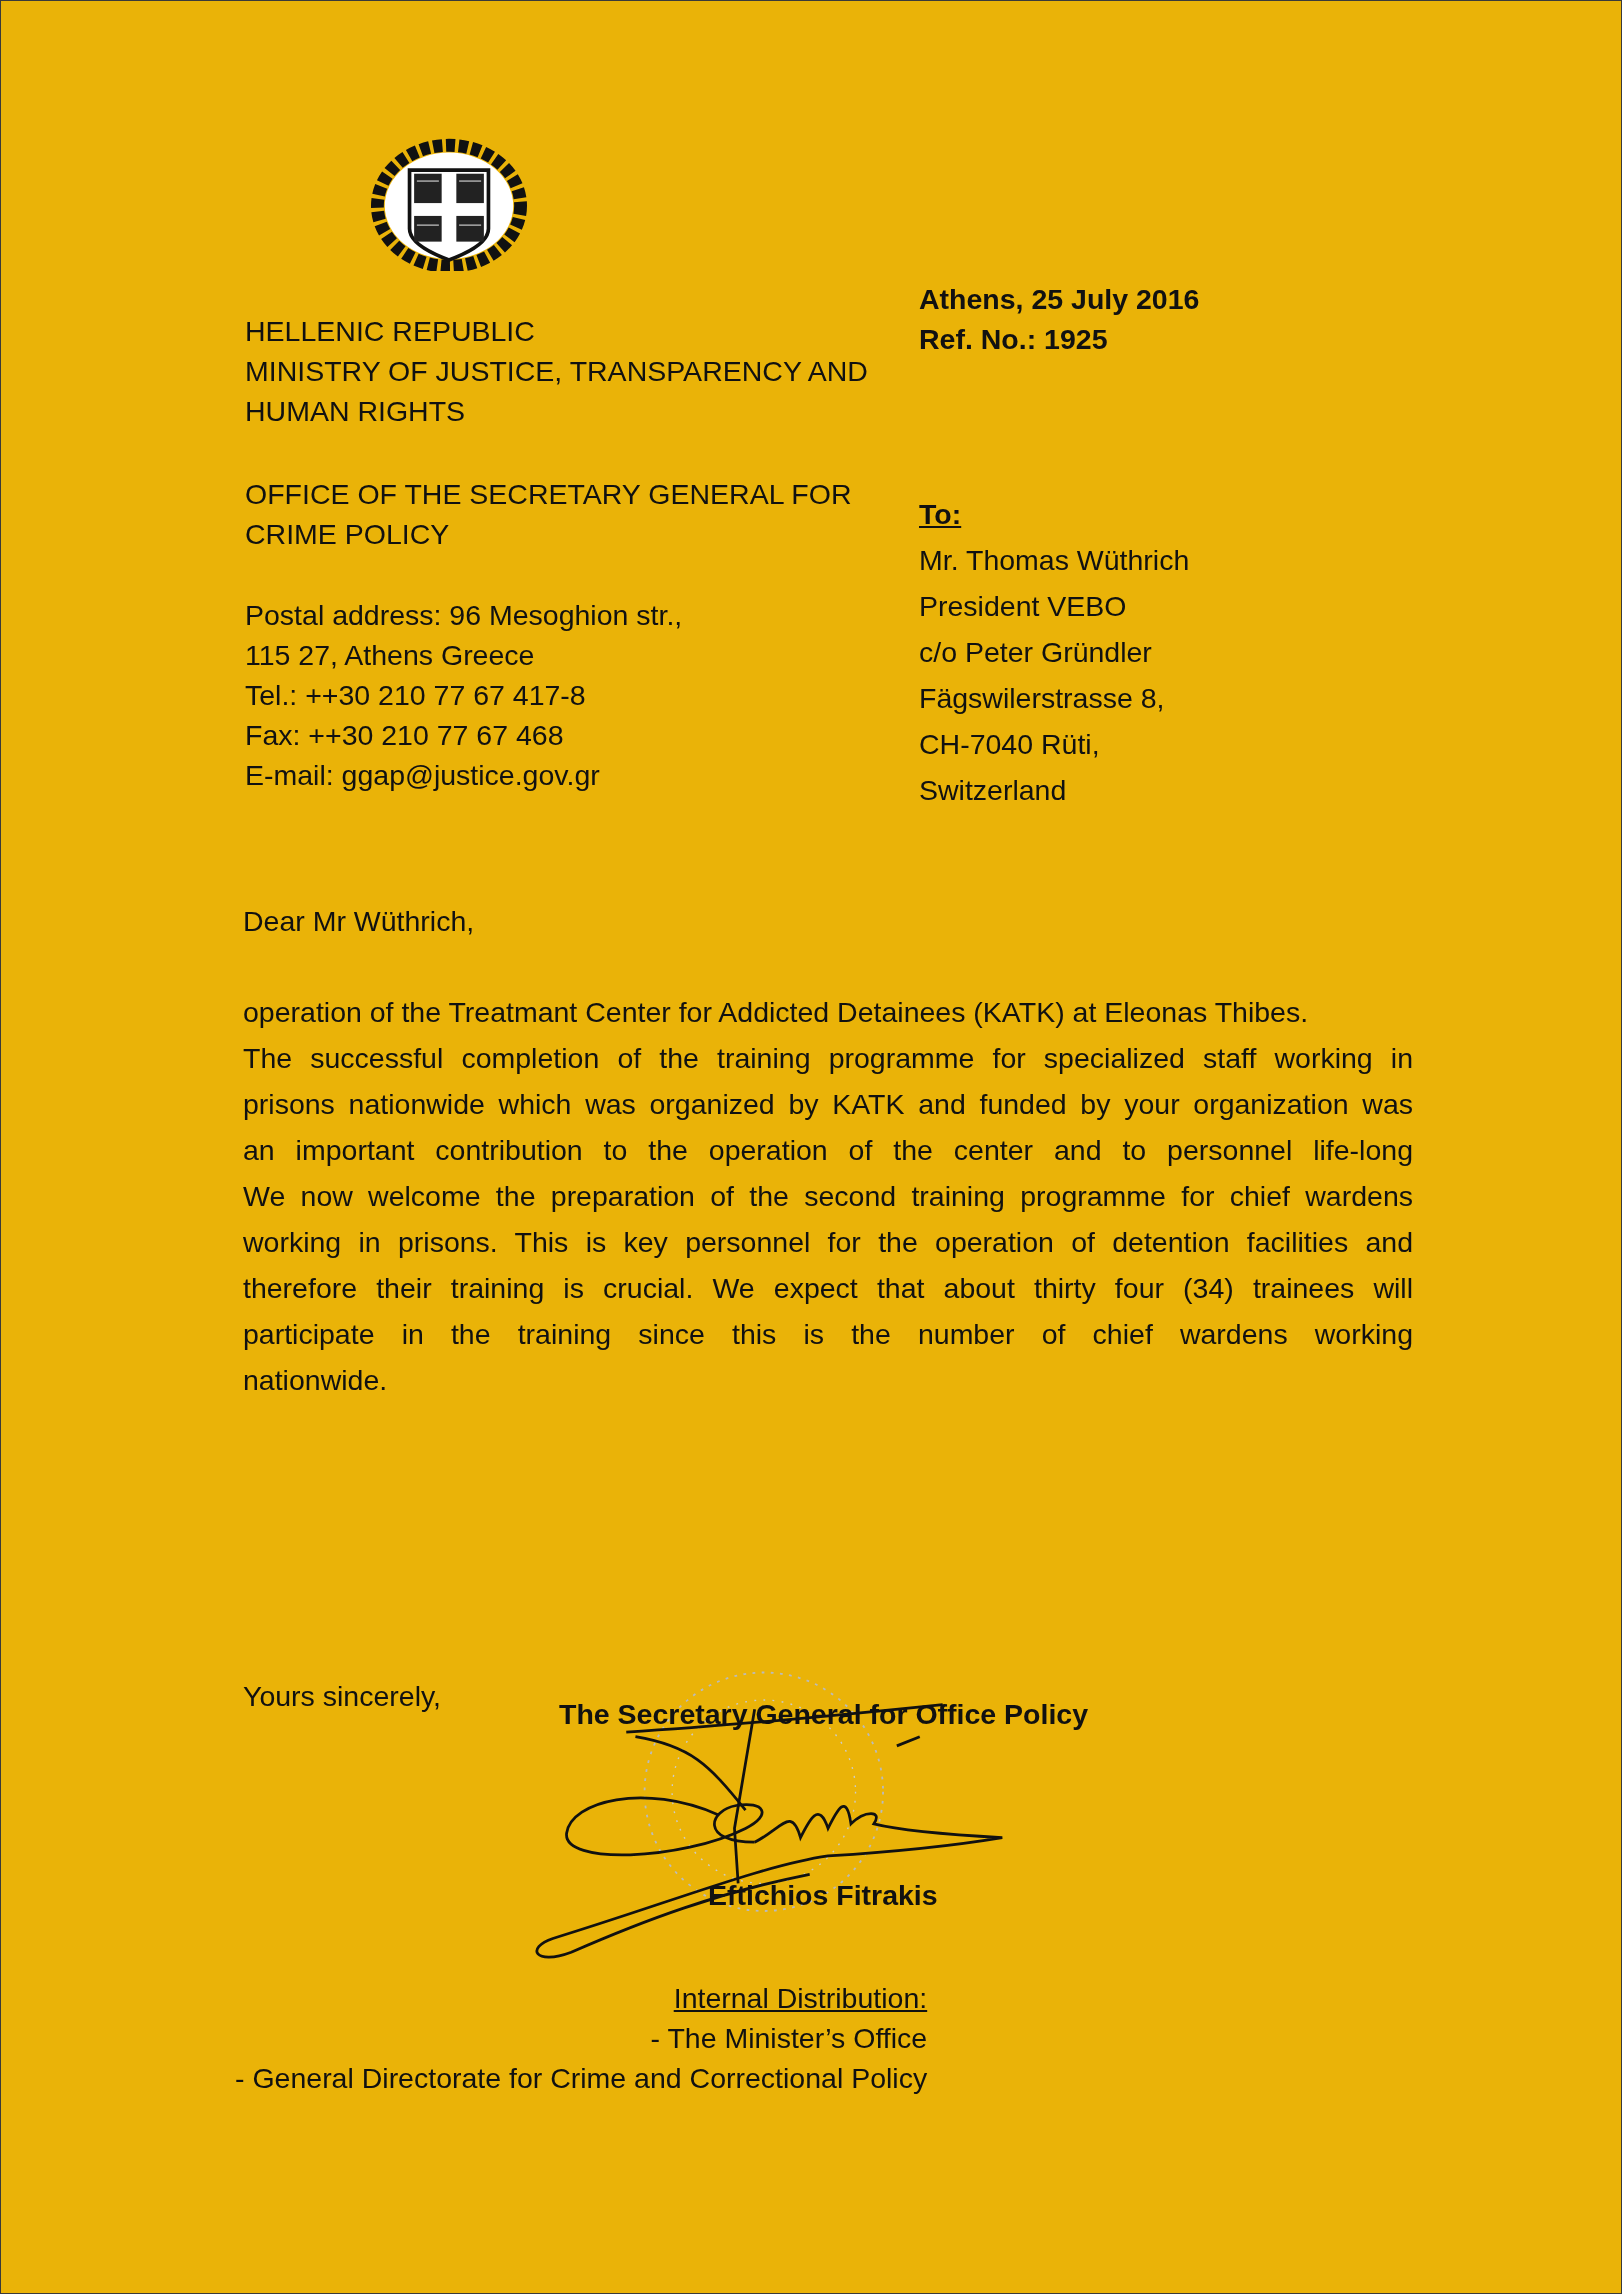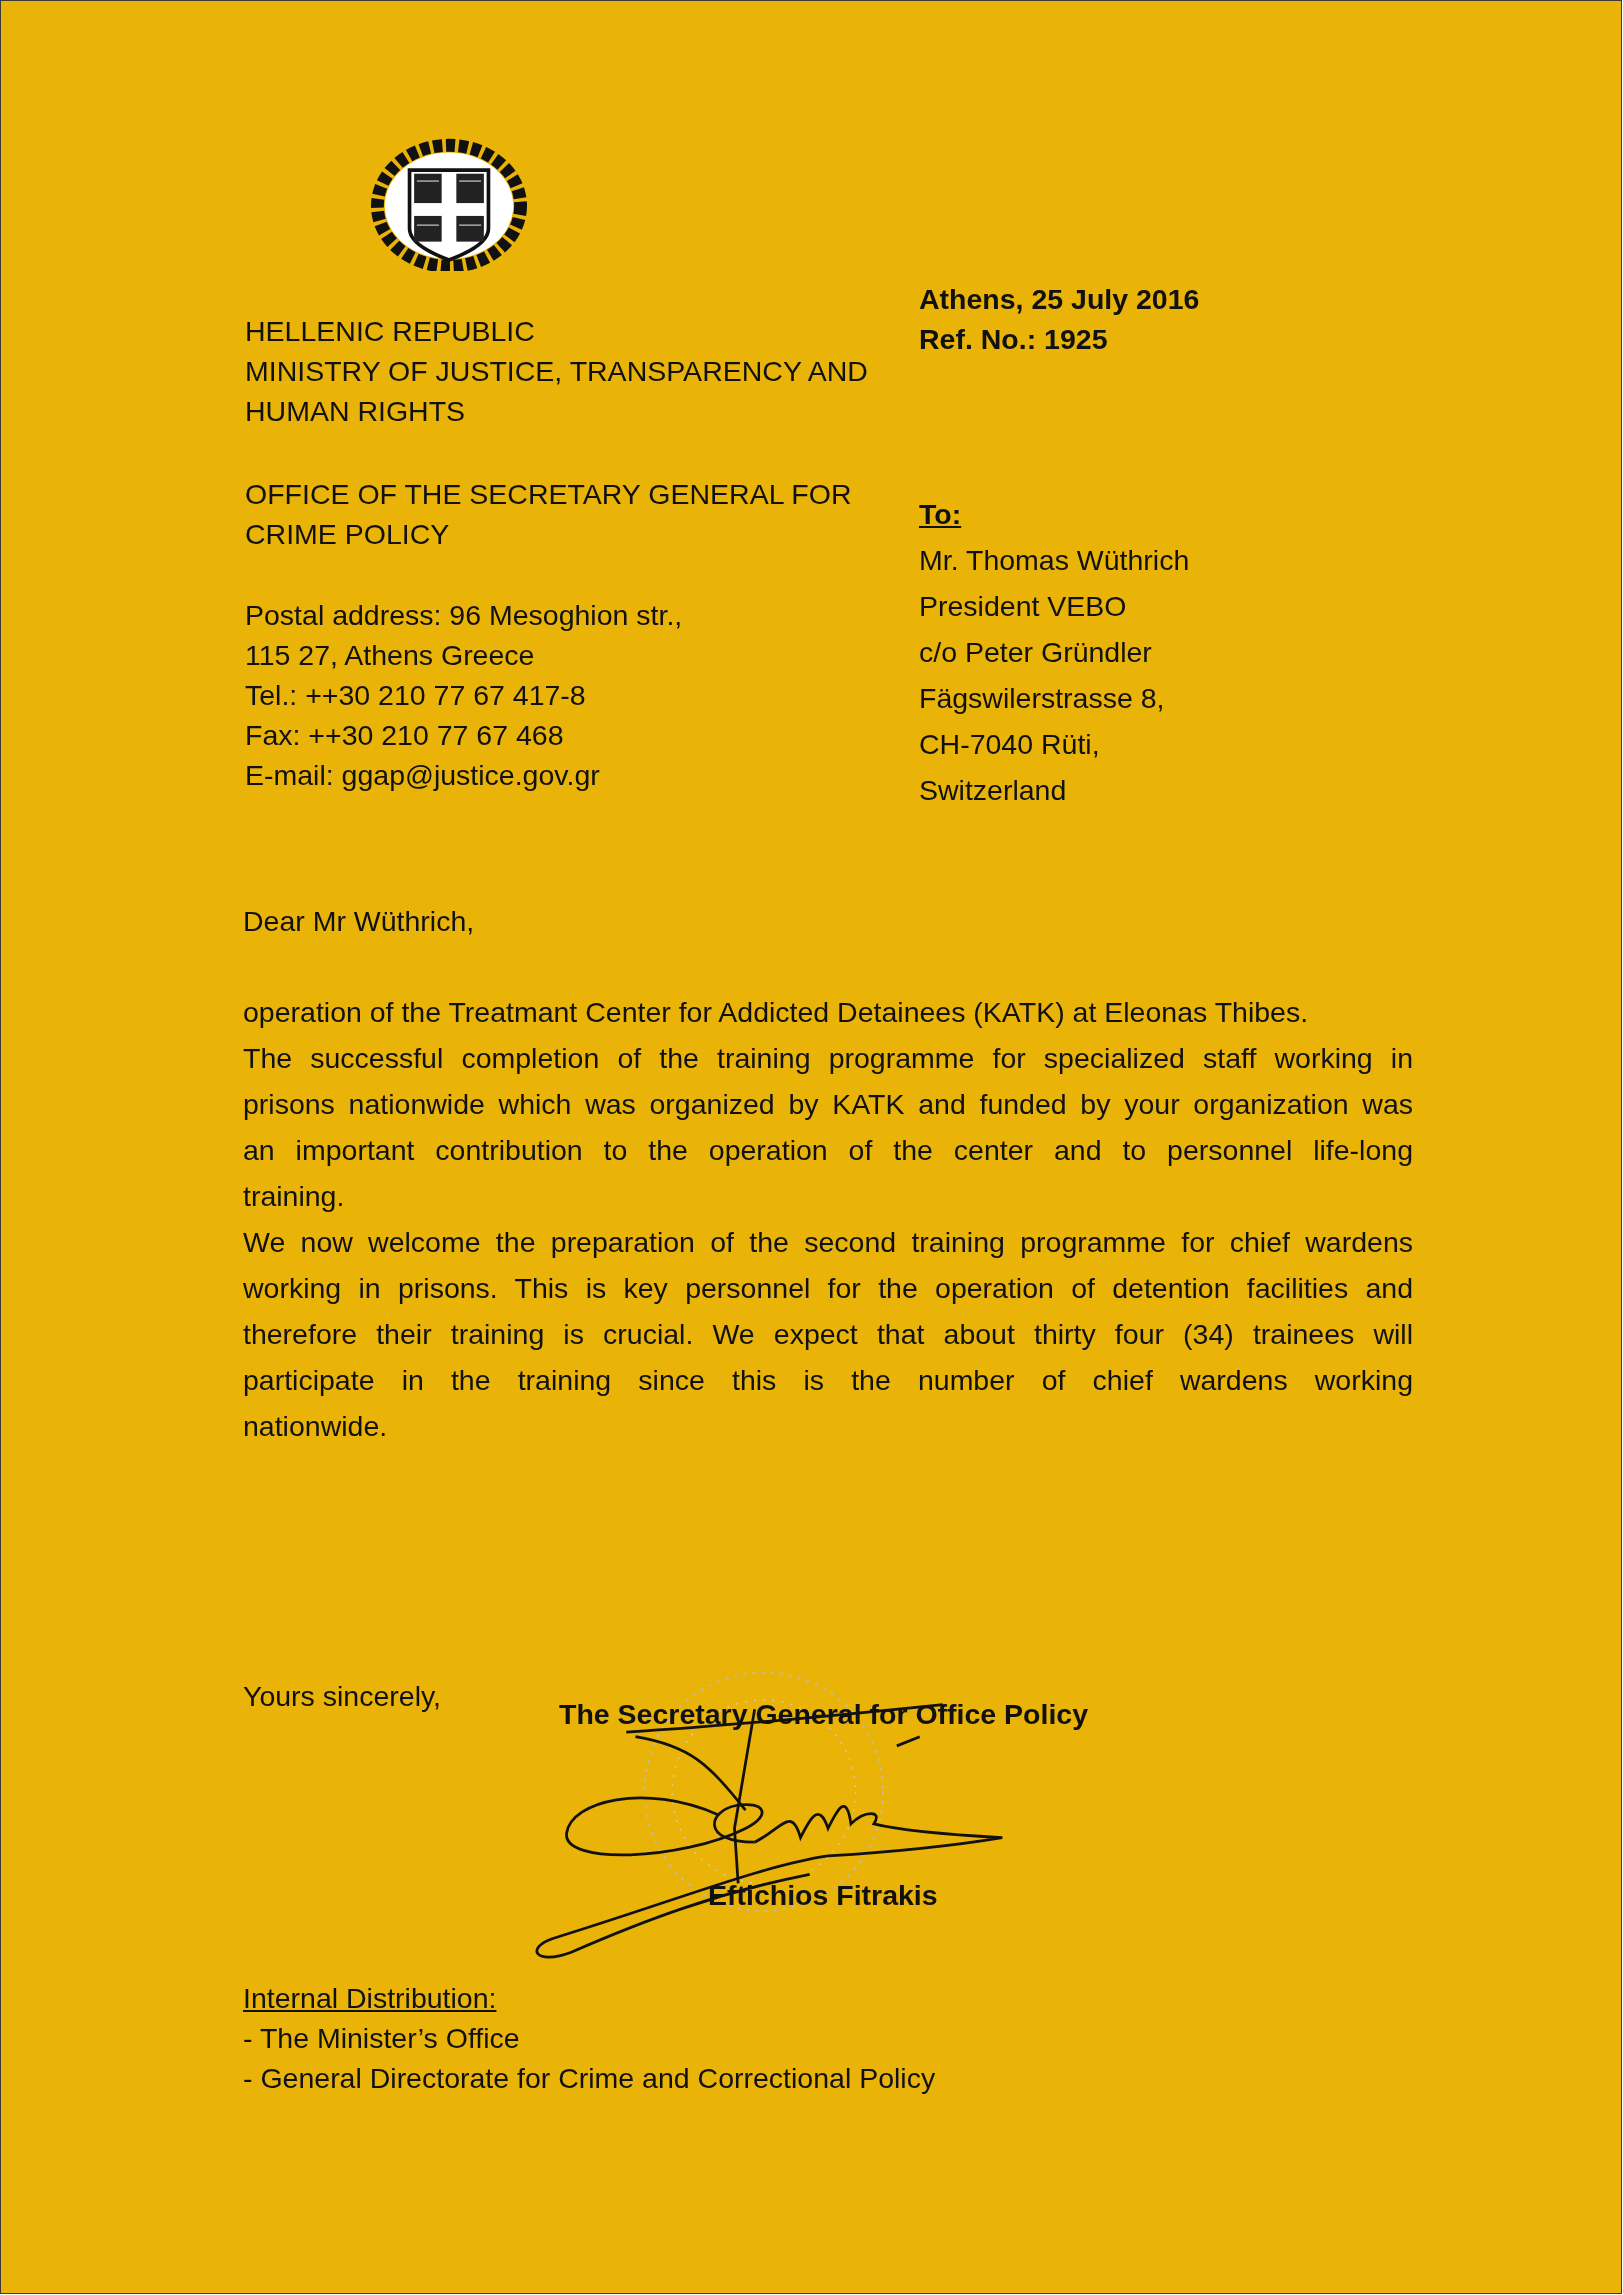--- a/index.html
+++ b/index.html
@@ -77,21 +77,20 @@
     <span class="line">Switzerland</span>
   </div>
 
   <div class="abs txt" style="left:242px; top:900px;">Dear Mr Wüthrich,</div>
 
   <div class="abs body-p" style="top:988px;">
     <span class="line">operation of the Treatmant Center for Addicted Detainees (KATK) at Eleonas Thibes.</span>
     <span class="line jl">The successful completion of the training programme for specialized staff working in</span>
     <span class="line jl">prisons nationwide which was organized by KATK and funded by your organization was</span>
     <span class="line jl">an important contribution to the operation of the center and to personnel life-long</span>
-    <span class="line">training.</span>
     <span class="line jl">We now welcome the preparation of the second training programme for chief wardens</span>
     <span class="line jl">working in prisons. This is key personnel for the operation of detention facilities and</span>
     <span class="line jl">therefore their training is crucial. We expect that about thirty four (34) trainees will</span>
     <span class="line jl">participate in the training since this is the number of chief wardens working</span>
     <span class="line">nationwide.</span>
   </div>
 
   <div class="abs txt" style="left:242px; top:1635px;margin-top:40px;">Yours sincerely,</div>
 
   <div class="abs sig-svg">
@@ -102,20 +101,20 @@
       <path d="M110 100 C170 110 190 130 230 180" fill="none" stroke="#111" stroke-width="3"></path>
       <path d="M240 70 L218 200 L222 260" fill="none" stroke="#111" stroke-width="3"></path>
       <path d="M200 185 C120 150 40 170 35 205 C30 240 160 235 230 200 C260 185 250 170 220 175 C190 180 180 215 240 215" fill="none" stroke="#111" stroke-width="3"></path>
       <path d="M240 215 C270 200 280 175 290 210 C300 190 310 170 320 200 C330 180 340 160 345 195 C360 180 380 180 370 195 C390 200 420 205 510 210 C450 220 400 225 320 230 C250 240 150 280 20 320 C-10 330 0 350 40 335 C120 300 200 270 300 250" fill="none" stroke="#111" stroke-width="3"></path>
       <path d="M395 110 L420 100" stroke="#111" stroke-width="3"></path>
     </svg>
   </div>
   <div class="abs sig-title">The Secretary General for Office Policy</div>
   <div class="abs sig-name">Eftichios Fitrakis</div>
 
-  <div class="abs txt" style="left:242px; top:1977px;">
+  <div class="abs txt" style="left:234px; top:1977px;text-align:right;">
     <span class="line u">Internal Distribution:</span>
     <span class="line">- The Minister’s Office</span>
     <span class="line">- General Directorate for Crime and Correctional Policy</span>
   </div>
 
 </div>
 
 
 </body></html>

